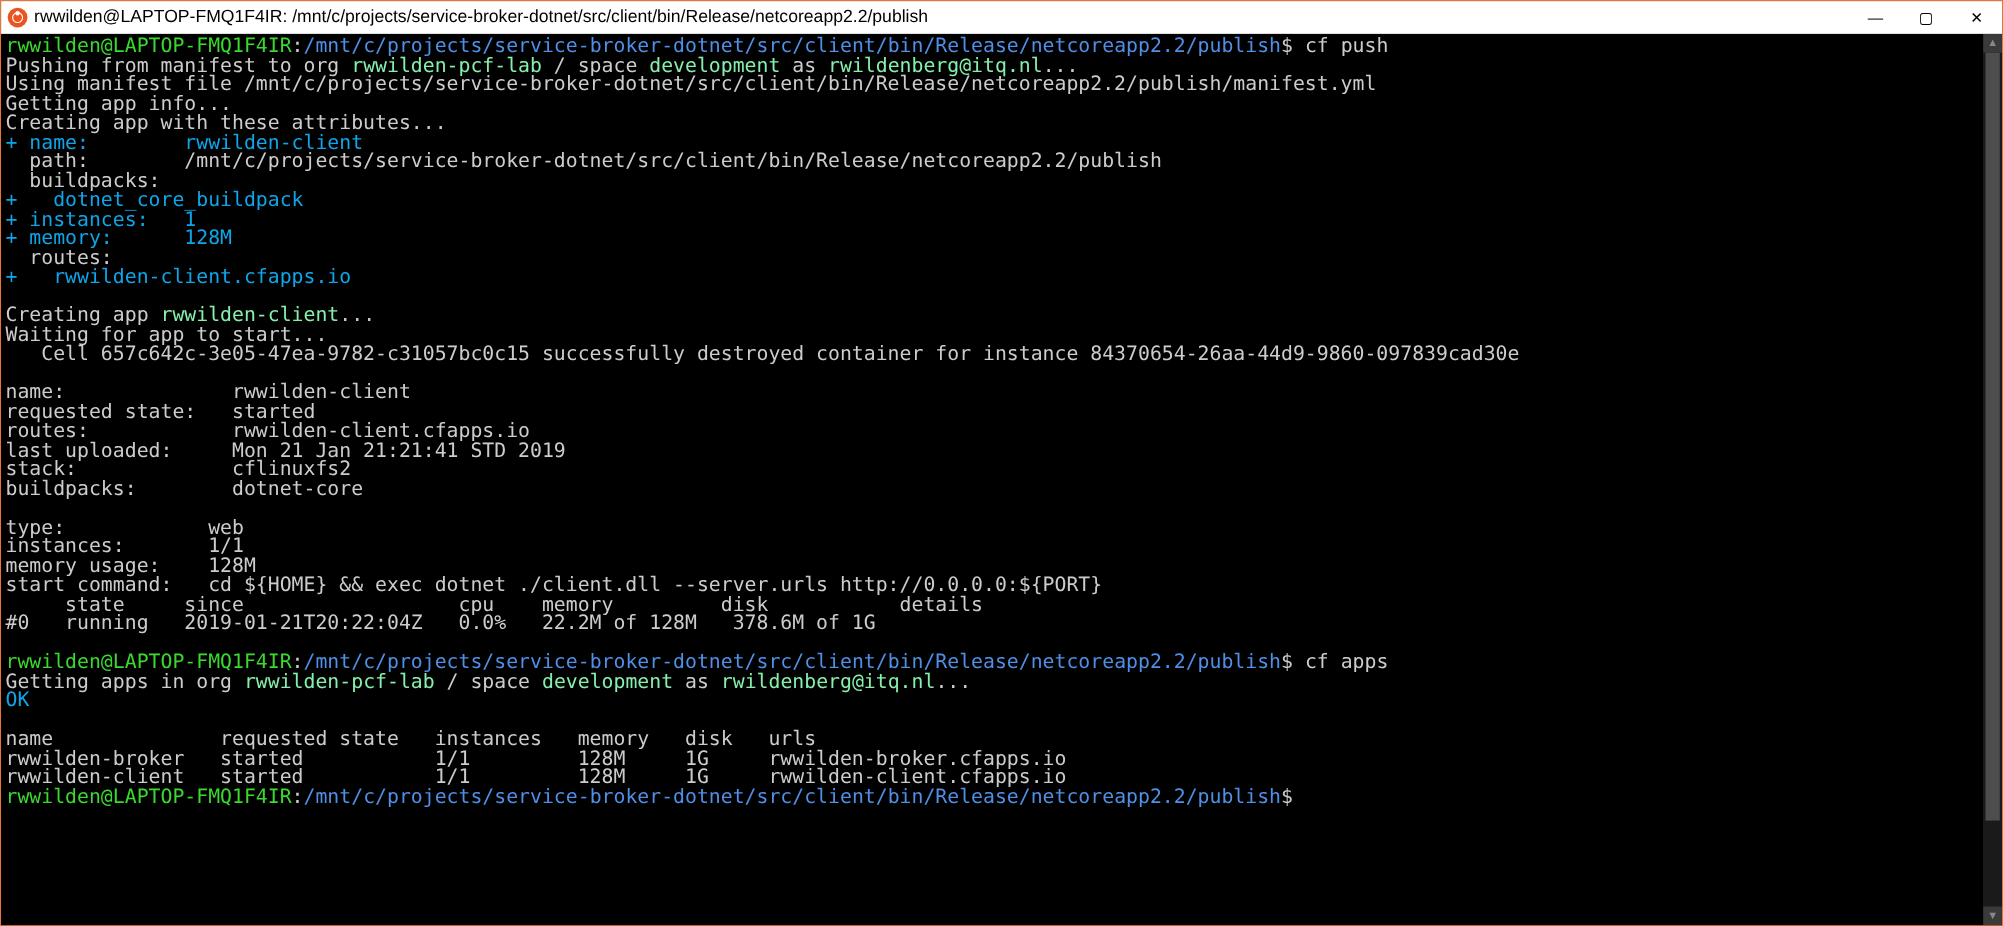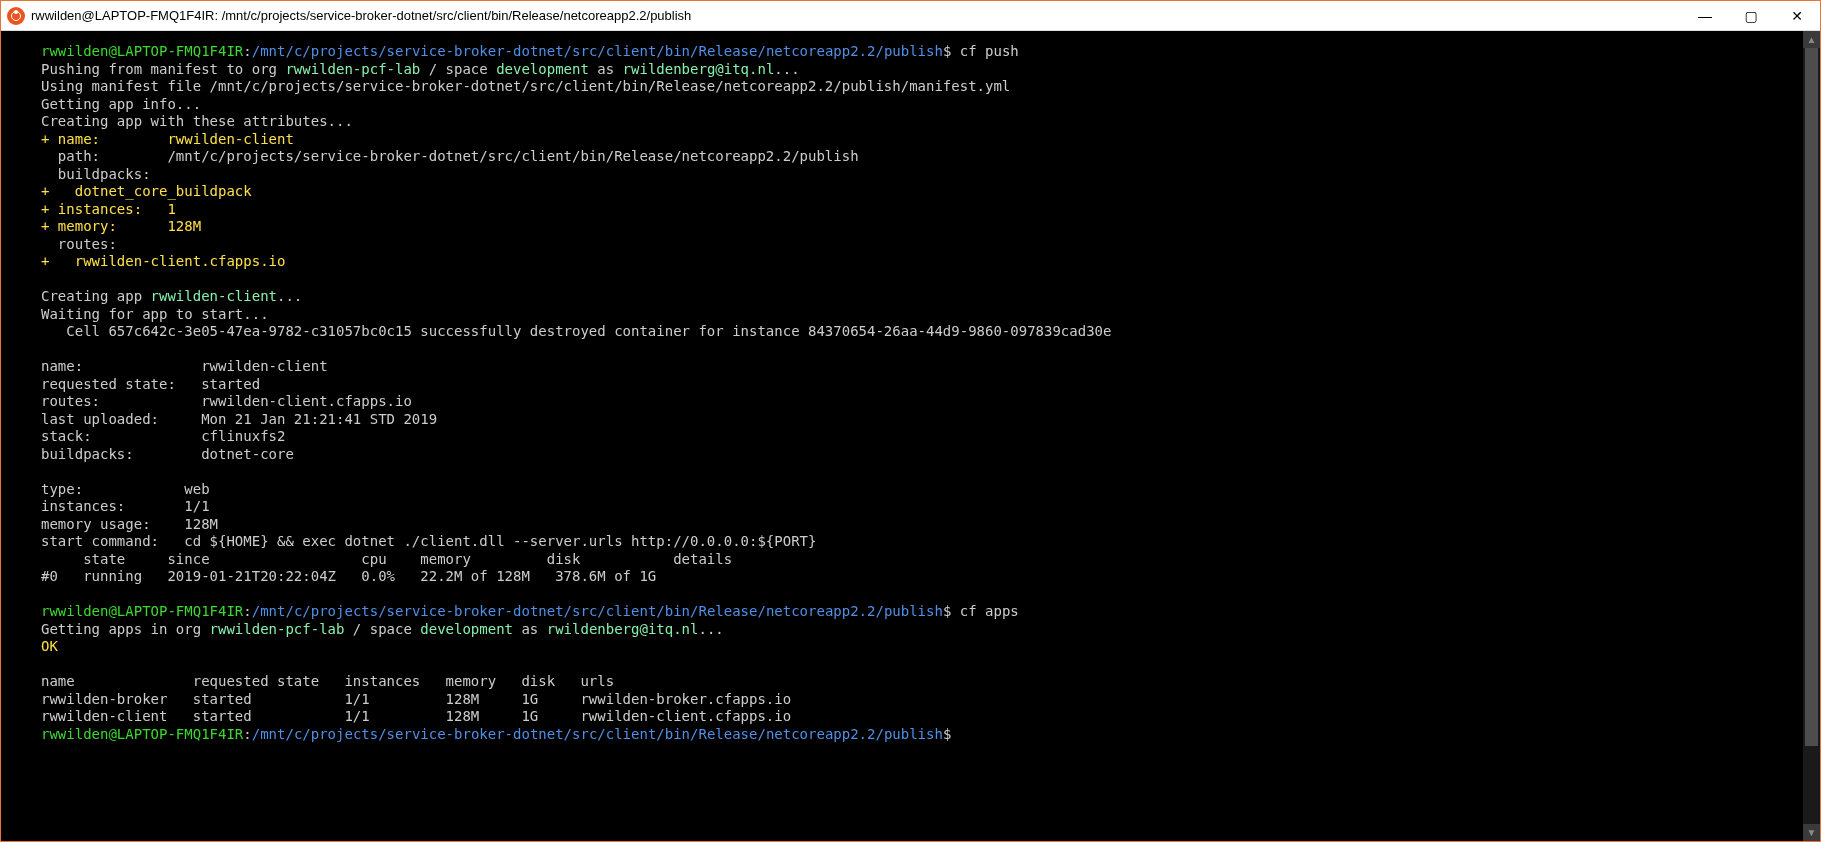--- a/index.html
+++ b/index.html
@@ -2,30 +2,30 @@
 <html><head>
 <meta charset="utf-8">
 <style>
   * { box-sizing: border-box; margin: 0; padding: 0; }
   html, body { width: 1821px; height: 842px; overflow: hidden; font-family: 'Segoe UI', Tahoma, sans-serif; }
   .window { width: 100%; height: 100%; display: flex; flex-direction: column; border: 1px solid #E97434; background: #000; }
   .titlebar { height: 30px; background: #fff; display: flex; align-items: center; border-bottom: 1px solid #ddd; flex-shrink: 0; }
   .ubuntu-icon { width: 18px; height: 18px; border-radius: 50%; background: #E95420; margin: 0 6px 0 6px; display: flex; align-items: center; justify-content: center; position: relative; }
   .ubuntu-icon::before { content: ""; position: absolute; width: 4px; height: 4px; background:#fff; border-radius:50%; top:3px; left:7px; }
   .ubuntu-icon::after { content: ""; position: absolute; width: 8px; height: 8px; border: 1.5px solid #fff; border-radius:50%; top:4px; left:4px; }
-  .title-text { font-size: 13px; color: #000; flex: 1; white-space: nowrap; overflow: hidden; }
+  .title-text { font-size: 16px; color: #000; flex: 1; white-space: nowrap; overflow: hidden; }
   .win-controls { display: flex; height: 100%; }
   .win-btn { width: 46px; height: 100%; display:flex; align-items:center; justify-content:center; font-size: 14px; color:#000; }
   .terminal-wrap { flex:1; display:flex; background:#000; overflow:hidden; }
-  .terminal { flex:1; padding: 12px 4px; font-family: "Consolas","DejaVu Sans Mono",monospace; font-size: 14px; line-height: 17.5px; color:#cccccc; white-space: pre; margin-left: 36px; }
+  .terminal { flex:1; padding: 2px 4px; font-family: "Consolas","DejaVu Sans Mono",monospace; font-size: 18px; line-height: 17.5px; color:#cccccc; white-space: pre; }
   .scrollbar { width: 17px; background:#2b2b2b; display:flex; flex-direction:column; }
   .sb-arrow { height: 17px; background:#3a3a3a; display:flex; align-items:center; justify-content:center; color:#888; font-size:10px; }
   .sb-track { flex:1; background:#1a1a1a; position:relative; }
   .sb-thumb { position:absolute; left:2px; right:2px; top:0; height:90%; background:#4d4d4d; }
-  .g { color:#fde047; } 
+  .g { color:#0ea5e9; } 
   .hl { color:#86efac; } 
   .w { color:#cccccc; }
   .prompt-user { color:#3AD92E; }
   .prompt-path { color:#4F8FE6; }
   .row { display:block; }
 </style>
 </head>
 <body>
 
 <div class="window">

